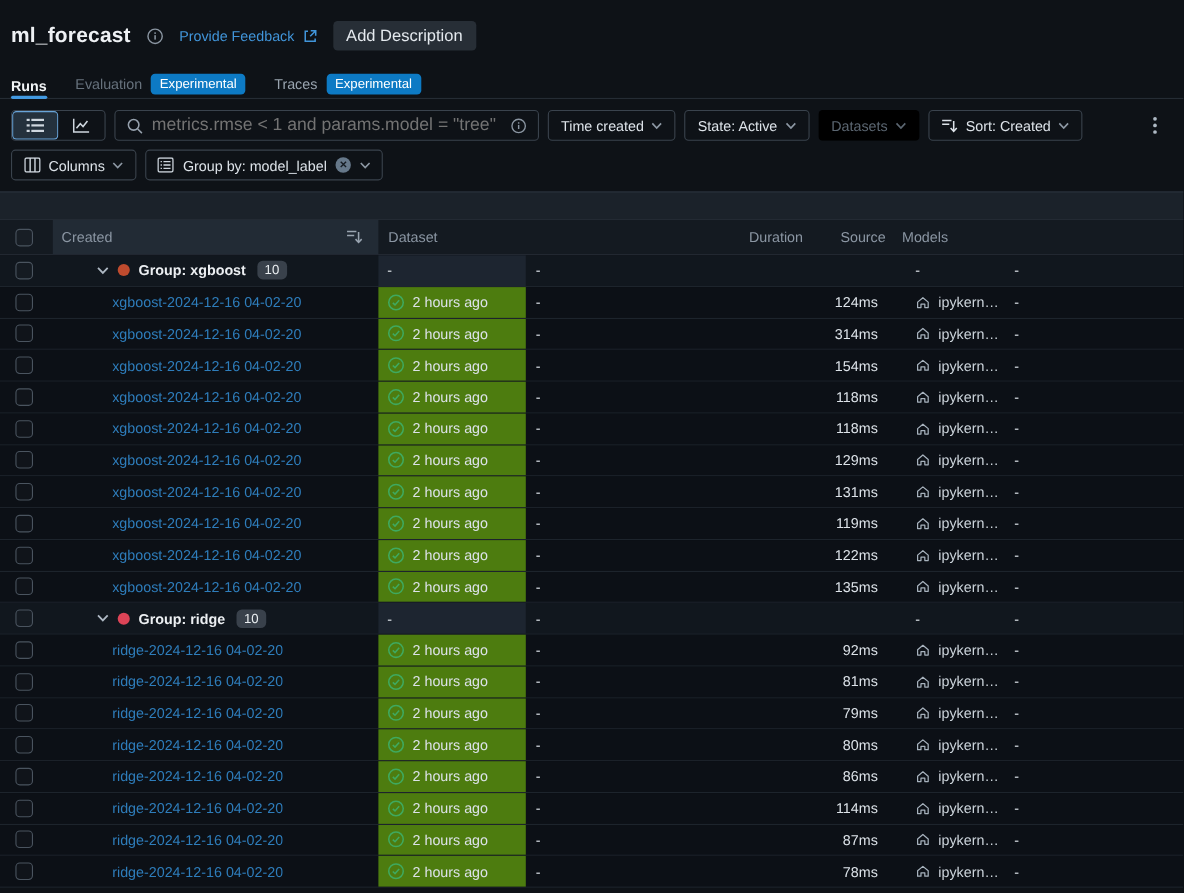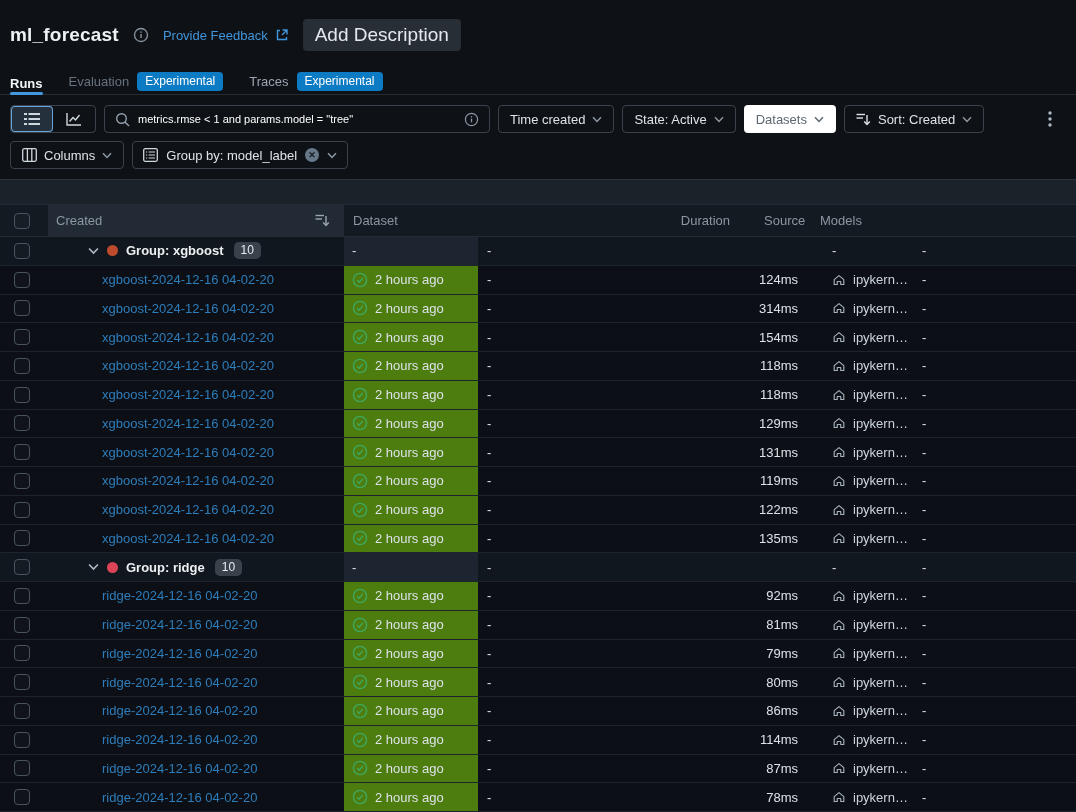--- a/index.html
+++ b/index.html
@@ -11,45 +11,45 @@
     font-size:13px;
     position:relative;
   }
   
   .page-header { display:flex; align-items:center; gap:14px; padding:19px 14px 0 10px; }
   .page-title { font-size:19px; font-weight:700; color:#eef1f4; letter-spacing:.2px; }
   .icon { display:inline-flex; align-items:center; justify-content:center; flex:none; }
   .feedback-link { display:inline-flex; align-items:center; gap:7px; color:#4195da; font-size:13px; cursor:pointer; }
   .btn-ghost {
     background:#272e36; border:none; border-radius:4px; color:#e4e9ee;
-    font-size:19px; padding:5px 12px; font-family:inherit; cursor:pointer;
+    font-size:15px; padding:5px 12px; font-family:inherit; cursor:pointer;
   }
   
   .tabs { display:flex; align-items:flex-end; gap:26px; margin-top:21px; padding:0 10px;
           border-bottom:1px solid #252c34; }
   .tab { display:flex; align-items:center; gap:8px; padding-bottom:3px; position:relative; cursor:pointer; }
   .tab-label { font-size:13px; }
   .tab.active .tab-label { color:#f2f5f7; font-weight:700; }
   .tab.active::after { content:""; position:absolute; left:0; right:0; bottom:-1px; height:3px; background:#4299e0; border-radius:2px; }
   .tab.dim .tab-label { color:#67727d; }
   .tab.lite .tab-label { color:#9aa5b0; }
   .exp-badge { background:#0d7ac4; color:#fff; font-size:12px; padding:2px 8px 3px; border-radius:4px; }
   
   .toolbar { display:flex; align-items:center; gap:8px; margin:10px 14px 0 10px; height:28px; }
   .toolbar.second { margin-top:8px; }
   .seg-group { display:flex; height:28px; border:1px solid #3a434d; border-radius:4px; overflow:hidden; }
   .seg { width:42px; height:26px; display:flex; align-items:center; justify-content:center; cursor:pointer; background:transparent; border:none; }
   .seg.active { background:#24313d; box-shadow:inset 0 0 0 1px #68a4d8; border-radius:4px; }
   .search-box { display:flex; align-items:center; gap:8px; width:386px; height:28px;
                 border:1px solid #3a434d; border-radius:4px; padding:0 10px; background:transparent; }
-  .search-text { color:#ffffff; font-size:11px; white-space:nowrap; overflow:hidden; flex:1; }
+  .search-text { color:#737373; font-size:16px; white-space:nowrap; overflow:hidden; flex:1; }
   .drop-btn { display:inline-flex; align-items:center; gap:7px; height:28px; padding:0 11px;
               border:1px solid #3a434d; border-radius:4px; background:transparent; color:#dde3e9;
               font-size:13px; font-family:inherit; cursor:pointer; white-space:nowrap; }
-  .drop-btn.disabled { background:#ffffff; border-color:transparent; color:#5c6772; }
+  .drop-btn.disabled { background:#000000; border-color:transparent; color:#5c6772; }
   .drop-btn.disabled svg path, .drop-btn.disabled svg rect { stroke:#5c6772 !important; }
   .kebab { margin-left:auto; width:24px; height:28px; display:flex; align-items:center; justify-content:center; cursor:pointer; }
   .chip { display:inline-flex; align-items:center; gap:8px; height:28px; padding:0 10px;
           border:1px solid #3a434d; border-radius:4px; color:#dde3e9; font-size:13px; cursor:pointer; }
   .chip-close { width:14px; height:14px; border-radius:50%; background:#66788a; color:#151b22;
                 display:flex; align-items:center; justify-content:center; font-size:9px; font-weight:700; cursor:pointer; }
   
   .status-band { margin-top:10px; height:26px; background:#1b222a;
                  border-top:1px solid #2a323c; border-bottom:1px solid #232a33; }
   

